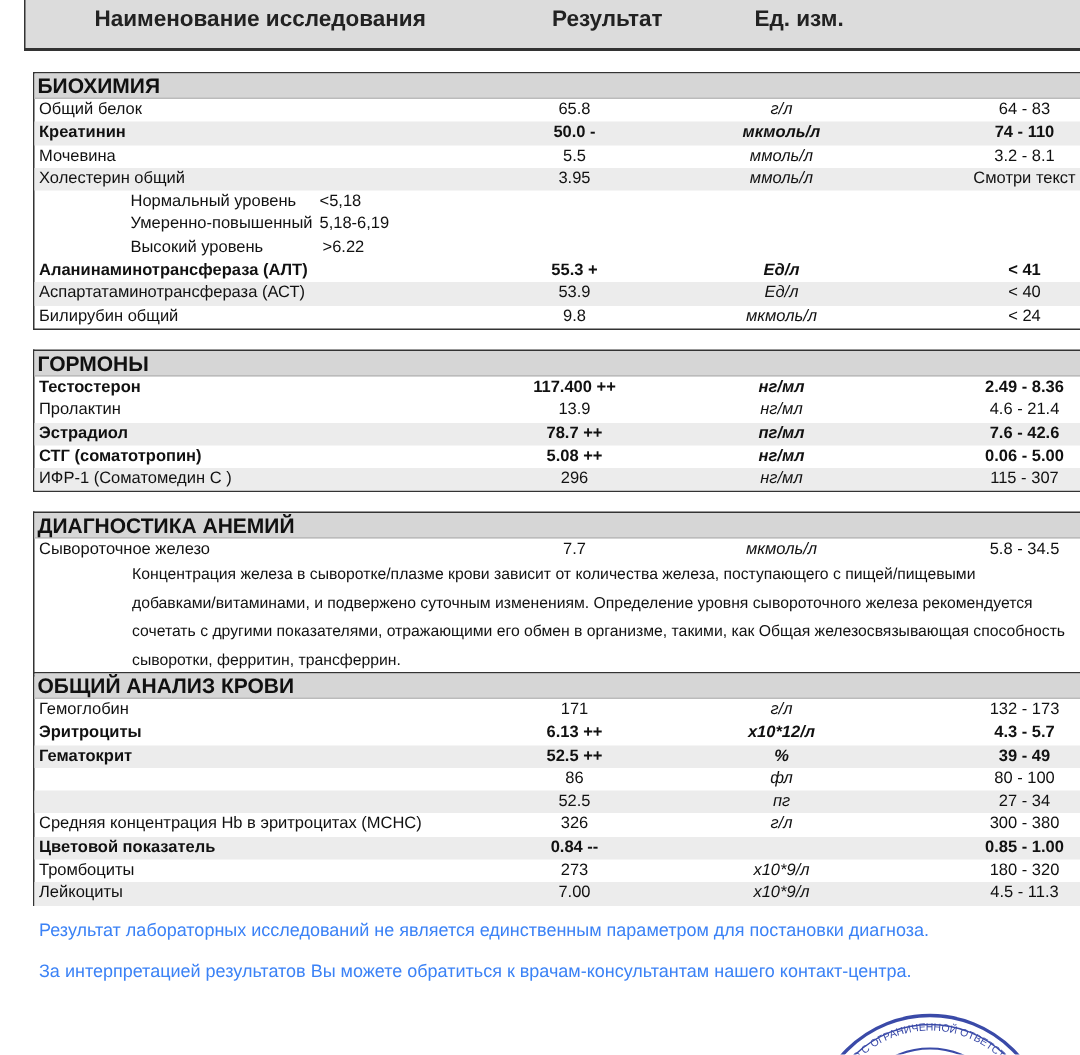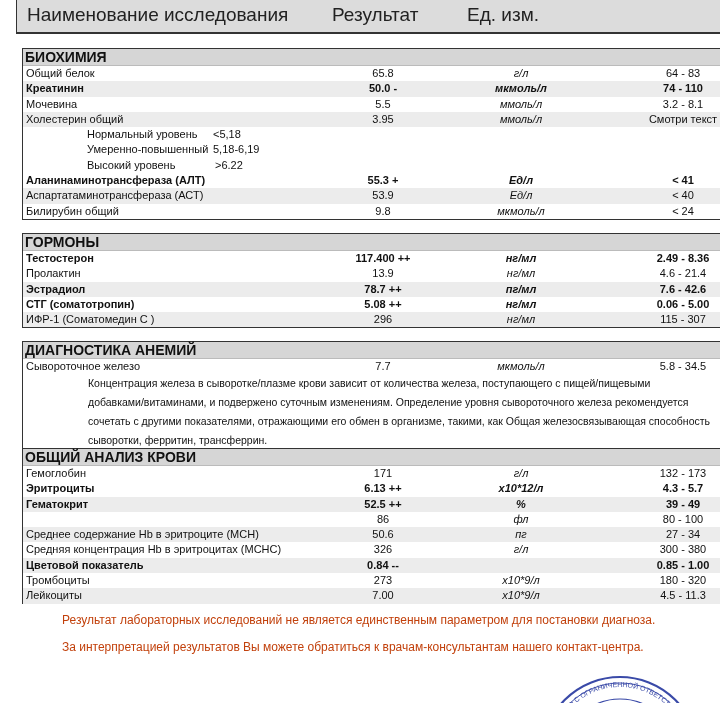--- a/index.html
+++ b/index.html
@@ -1,40 +1,40 @@
 <!DOCTYPE html>
 <html><head>
 <meta charset="utf-8">
 <style>
   html, body { margin: 0; padding: 0; background: #ffffff; }
   body { width: 720px; height: 703px; overflow: hidden; position: relative;
          font-family: "Liberation Sans", sans-serif; color: #111; }
   .header-box { position: absolute; left: 16px; top: 0; width: 720px; height: 34px;
          background: #dcdcdc; border-left: 1px solid #333; border-bottom: 2px solid #333;
          box-sizing: border-box; }
-  .header-box span { position: absolute; top: 4px; font-size: 19px; font-weight: normal; color: #222; white-space: nowrap; }
+  .header-box span { position: absolute; top: 4px; font-size: 15px; font-weight: bold; color: #222; white-space: nowrap; margin-left: 36px; }
   .h-name { left: 10px; } .h-res { left: 315px; } .h-unit { left: 450px; text-align: right; } .h-norm { left: 543px; }
 
   .section { position: absolute; left: 22px; width: 710px; border: 1px solid #333; border-right: none;
          box-sizing: border-box; }
   .sec-title { background: #d6d6d6; font-weight: bold; font-size: 14px; height: 16px; line-height: 16px;
          padding-left: 2px; border-bottom: 1px solid #bbb; }
   .row { position: relative; height: 15.3px; font-size: 11px; line-height: 15.3px; white-space: nowrap; }
   .row.alt { background: #ececec; }
   .row.bold { font-weight: bold; }
   .row .c-name { position: absolute; left: 3px; }
   .row .c-res { position: absolute; left: 340px; width: 40px; text-align: center; }
   .row .c-unit { position: absolute; left: 468px; width: 60px; text-align: center; font-style: italic; }
   .row .c-norm { position: absolute; left: 620px; width: 80px; text-align: center; }
   .subrow { position: relative; height: 15.3px; font-size: 11px; line-height: 15.3px; white-space: nowrap; }
   .subrow .s-label { position: absolute; left: 64px; }
   .subrow .s-val { position: absolute; left: 190px; }
   .note { font-size: 10.5px; line-height: 19px; padding-left: 65px; padding-right: 0; white-space: nowrap; }
 
-  .footer-text { position: absolute; left: 26px; font-size: 12px; color: #c2410c; white-space: nowrap; margin-left: 36px; }
+  .footer-text { position: absolute; left: 26px; font-size: 12px; color: #3b82f6; white-space: nowrap; }
   .stamp { position: absolute; left: 530px; top: 663px; width: 180px; height: 120px; }
 </style>
 </head>
 <body>
 
 <div class="header-box">
   <span class="h-name">Наименование исследования</span>
   <span class="h-res">Результат</span>
   <span class="h-unit">Ед. изм.</span>
 </div>
@@ -166,22 +166,21 @@
     <span class="c-res">52.5 ++</span>
     <span class="c-unit">%</span>
     <span class="c-norm">39 - 49</span>
   </div>
   <div class="row">
     <span class="c-res">86</span>
     <span class="c-unit">фл</span>
     <span class="c-norm">80 - 100</span>
   </div>
   <div class="row alt">
-    <span class="c-name">Среднее содержание Hb в эритроците (MCH)</span>
-    <span class="c-res">50.6</span>
+    <span class="c-res">52.5</span>
     <span class="c-unit">пг</span>
     <span class="c-norm">27 - 34</span>
   </div>
   <div class="row">
     <span class="c-name">Средняя концентрация Hb в эритроцитах (MCHC)</span>
     <span class="c-res">326</span>
     <span class="c-unit">г/л</span>
     <span class="c-norm">300 - 380</span>
   </div>
   <div class="row alt bold">

